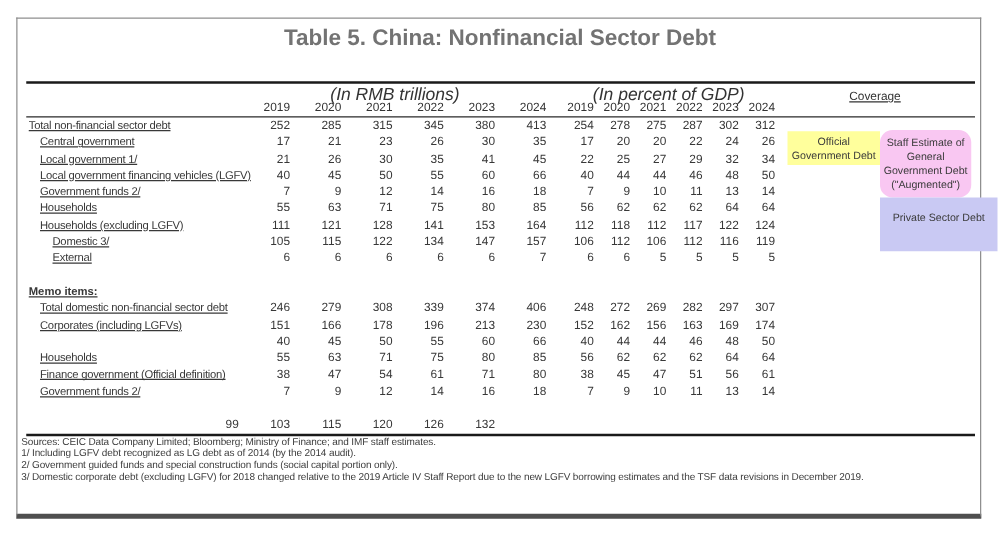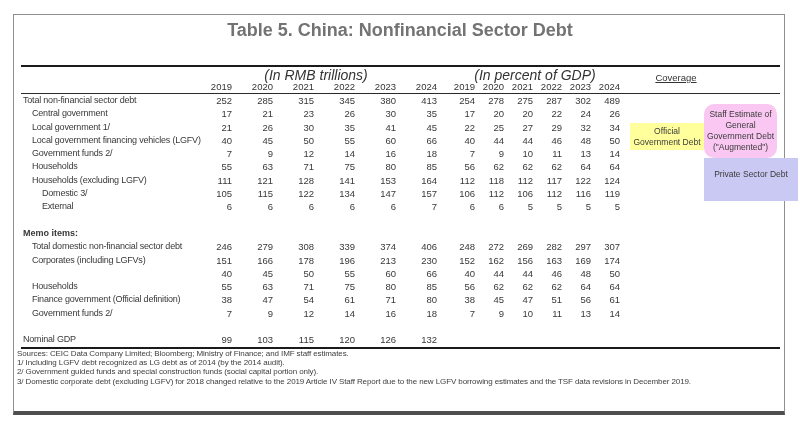--- a/index.html
+++ b/index.html
@@ -30,34 +30,35 @@
     display:grid;grid-template-columns:172px repeat(6,41px) 9px repeat(6,29px);
   }
   .yrow{height:12px;line-height:12px;}
   .trow{height:13.3px;line-height:13.3px;}
   .cell{font-size:9.5px;}
   .cell.num{text-align:right;padding-right:2px;white-space:nowrap;}
   .yhdr{color:#333;}
   .cell.label{
     font-size:9px;letter-spacing:-0.2px;white-space:nowrap;overflow:visible;
     padding-left:2px;
+    text-decoration:underline;
   }
   .cell.label.ind1{padding-left:11px;}
   .cell.label.ind2{padding-left:21px;}
   .trow.bold .cell.label{font-weight:bold;letter-spacing:0;}
   .gap{}
   .coverage-hdr{
-    position:absolute;left:598px;top:72px;width:156px;text-align:center;
+    position:absolute;left:622px;top:72px;width:156px;text-align:center;
     font-size:9.5px;color:#333;text-decoration:underline;
   }
   .covbox{
     position:absolute;text-align:center;font-size:8.5px;line-height:11px;
     color:#3a3a3a;padding-top:3px;box-sizing:border-box;
   }
-  #cov-official{left:630px;top:123px;width:74px;height:27px;}
+  #cov-official{left:630px;top:105px;width:74px;height:27px;}
   #cov-augmented{left:704px;top:104px;width:73px;height:54px;padding-top:5px;}
   #cov-private{left:704px;top:158px;width:94px;height:43px;padding-top:11px;}
   .footnotes{
     position:absolute;left:17px;top:349px;width:763px;
     font-size:8px;line-height:9.2px;color:#3d3d3d;letter-spacing:-0.1px;
   }
   .footnotes div{white-space:nowrap;}
 </style>
 </head>
 <body>
@@ -100,21 +101,21 @@
         <div class="cell num">315</div>
         <div class="cell num">345</div>
         <div class="cell num">380</div>
         <div class="cell num">413</div>
         <div class="gap"></div>
         <div class="cell num">254</div>
         <div class="cell num">278</div>
         <div class="cell num">275</div>
         <div class="cell num">287</div>
         <div class="cell num">302</div>
-        <div class="cell num">489</div>
+        <div class="cell num">312</div>
       </div>
       <div class="trow">
         <div class="cell label ind1">Central government</div>
         <div class="cell num">17</div>
         <div class="cell num">21</div>
         <div class="cell num">23</div>
         <div class="cell num">26</div>
         <div class="cell num">30</div>
         <div class="cell num">35</div>
         <div class="gap"></div>
@@ -375,21 +376,20 @@
         <div class="cell num"></div>
         <div class="gap"></div>
         <div class="cell num"></div>
         <div class="cell num"></div>
         <div class="cell num"></div>
         <div class="cell num"></div>
         <div class="cell num"></div>
         <div class="cell num"></div>
       </div>
       <div class="trow">
-        <div class="cell label ind0">Nominal GDP</div>
         <div class="cell num">99</div>
         <div class="cell num">103</div>
         <div class="cell num">115</div>
         <div class="cell num">120</div>
         <div class="cell num">126</div>
         <div class="cell num">132</div>
         <div class="gap"></div>
         <div class="cell num"></div>
         <div class="cell num"></div>
         <div class="cell num"></div>

